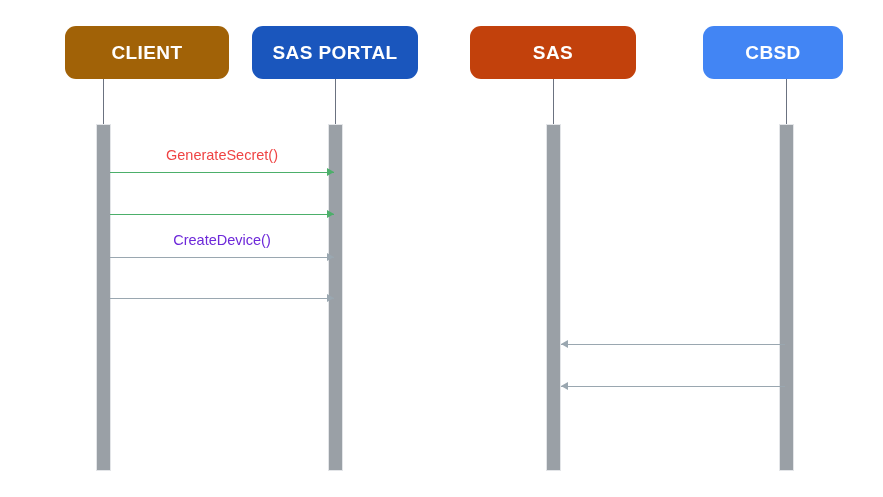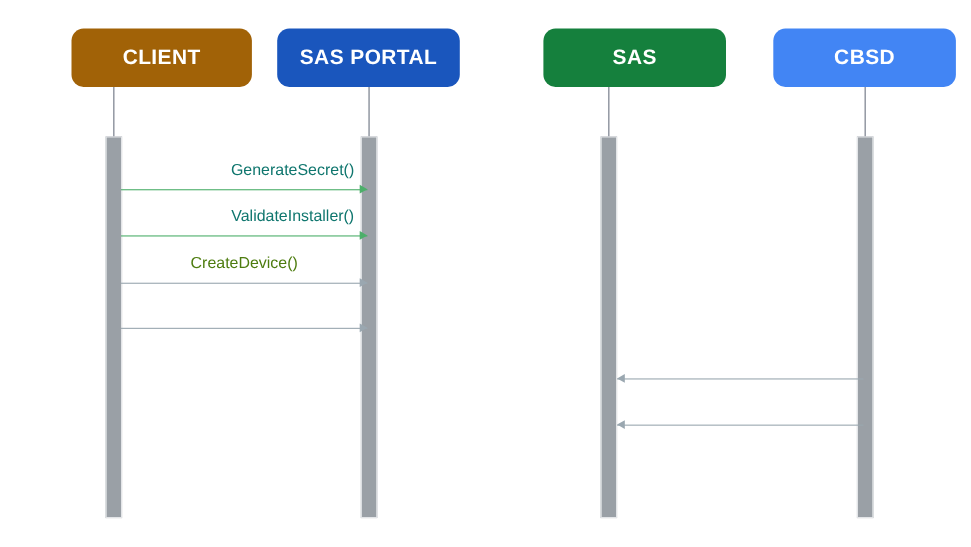--- a/index.html
+++ b/index.html
@@ -68,22 +68,22 @@
     border-bottom: 4px solid transparent;
     border-right: 7px solid #9aa7b0;
   }
   .msg-label {
     position: absolute;
     font-size: 14.5px;
     text-align: center;
     white-space: nowrap;
     user-select: none;
   }
-  .msg-label.gray { color: #4d7c0f; }
-  .msg-label.green { color: #0f766e; text-align: right; }
+  .msg-label.gray { color: #6d28d9; }
+  .msg-label.green { color: #ef4444; }
 </style>
 </head>
 <body>
 
 <div id="canvas">
 
   <div class="lifeline" style="left:103px; top:79px; height:46px;"></div>
   <div class="lifeline" style="left:335px; top:79px; height:46px;"></div>
   <div class="lifeline" style="left:553px; top:79px; height:46px;"></div>
   <div class="lifeline" style="left:786px; top:79px; height:46px;"></div>
@@ -94,33 +94,32 @@
   <div class="activation" style="left:779px; top:124px; height:347px;"></div>
 
   <div class="actor-box" style="left:21px; top:26px; width:164px; height:53px; background:#a16207;margin-left:44px;">
     <span>CLIENT</span>
   </div>
 
   <div class="actor-box" style="left:252px; top:26px; width:166px; height:53px; background:#1a56bd;justify-content:center;">
     <span>SAS PORTAL</span>
   </div>
 
-  <div class="actor-box" style="left:470px; top:26px; width:166px; height:53px; background:#15803d;margin-left:24px;">
+  <div class="actor-box" style="left:470px; top:26px; width:166px; height:53px; background:#c2410c;">
     <span>SAS</span>
   </div>
 
-  <div class="actor-box" style="left:703px; top:26px; width:166px; height:53px; background:#4285f4;">
+  <div class="actor-box" style="left:703px; top:26px; width:140px; height:53px; background:#4285f4;">
     <span>CBSD</span>
   </div>
 
   <div class="msg-label green" style="left:122px; top:147px; width:200px;">GenerateSecret()</div>
   <div class="msg-line green" style="left:110px; top:172px; width:224px;"></div>
   <div class="arrow-head right green" style="left:327px; top:168px;"></div>
 
-  <div class="msg-label green" style="left:122px; top:189px; width:200px;">ValidateInstaller()</div>
   <div class="msg-line green" style="left:110px; top:214px; width:224px;"></div>
   <div class="arrow-head right green" style="left:327px; top:210px;"></div>
 
   <div class="msg-label gray" style="left:122px; top:232px; width:200px;">CreateDevice()</div>
   <div class="msg-line gray" style="left:110px; top:257px; width:224px;"></div>
   <div class="arrow-head right gray" style="left:327px; top:253px;"></div>
 
   <div class="msg-line gray" style="left:110px; top:298px; width:224px;"></div>
   <div class="arrow-head right gray" style="left:327px; top:294px;"></div>
 

